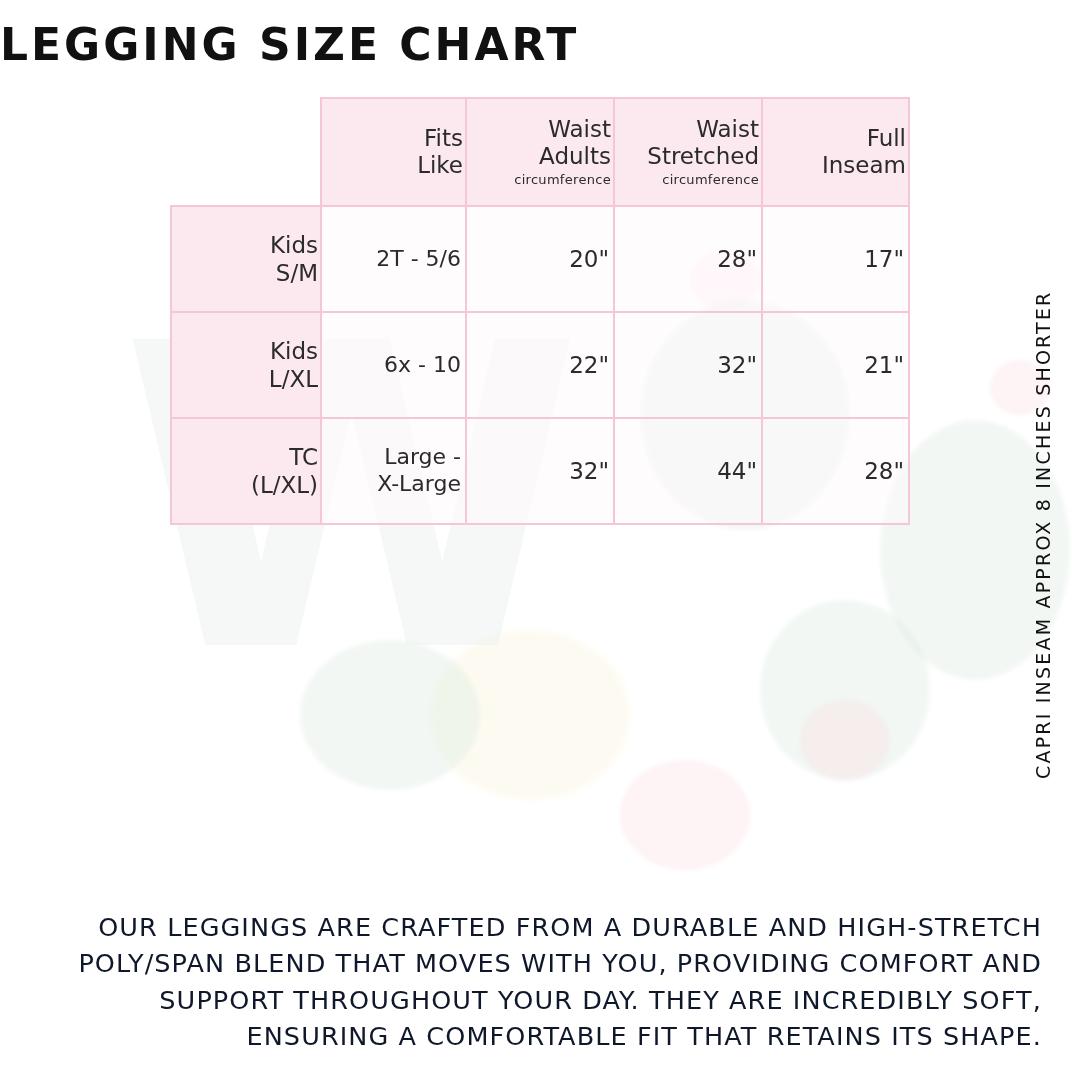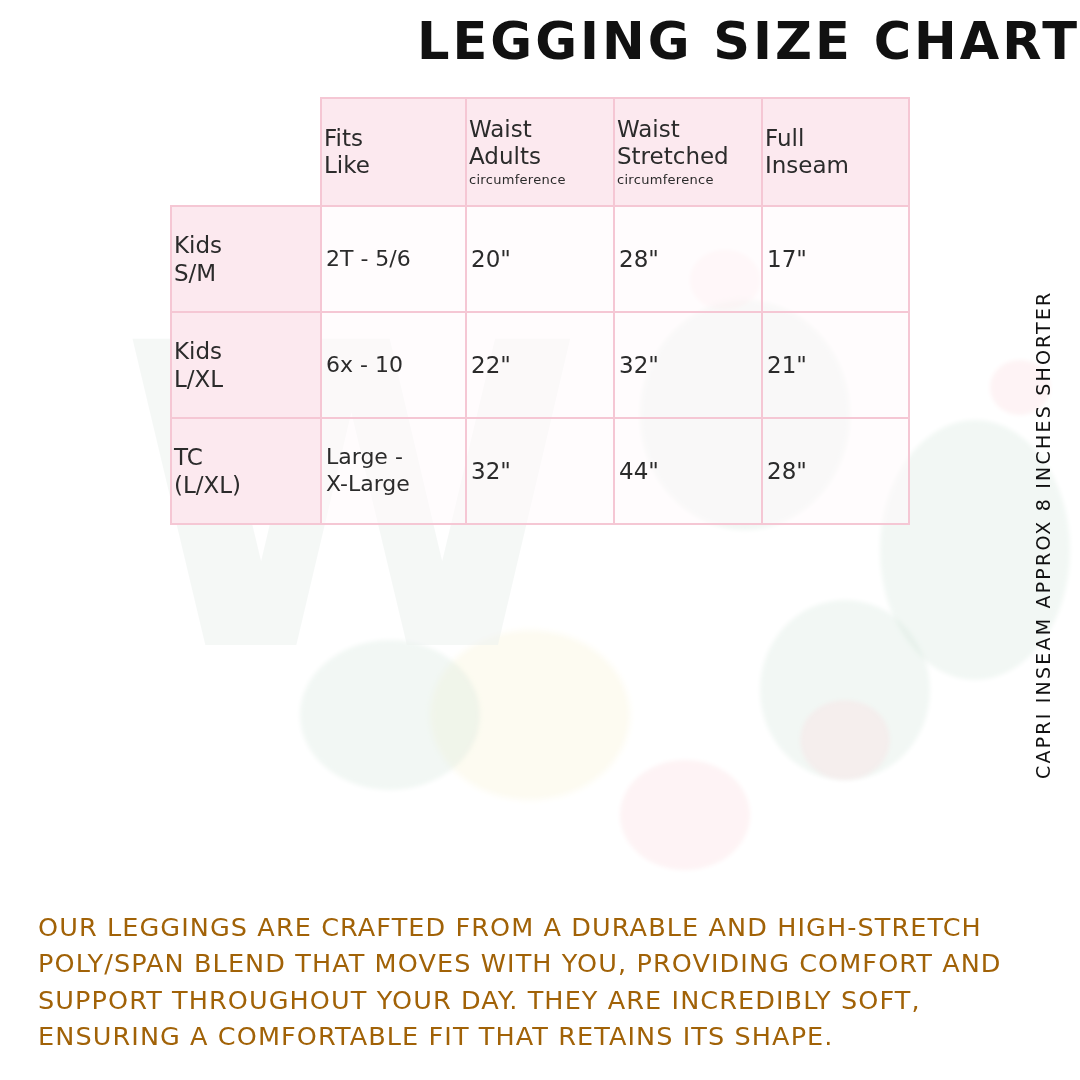--- a/index.html
+++ b/index.html
@@ -49,46 +49,46 @@
   }
   .veil {
     position: absolute;
     inset: 0;
     background: rgba(255,255,255,0.55);
   }
 
   
   .title {
     position: absolute;
-    top: 12px;
+    top: 19px;
     left: 0;
     width: 100%;
-    text-align: right;
+    text-align: left;
     font-family: "DejaVu Sans", sans-serif;
     font-weight: 700;
-    font-size: 51px;
+    font-size: 44px;
     letter-spacing: 3px;
     color: #111111;
     z-index: 5;
   }
 
   
   .chart-wrap {
     position: absolute;
     top: 97px;
     left: 170px;
     z-index: 5;
   }
   table.size-chart {
     border-collapse: collapse;
     table-layout: fixed;
   }
   table.size-chart td, table.size-chart th {
     border: 2px solid #f5c7d4;
-    text-align: left;
+    text-align: right;
     vertical-align: middle;
     font-family: "DejaVu Sans", sans-serif;
     color: #2b2b2b;
   }
   .col-a { width: 150px; }
   .col-b { width: 145px; }
   .col-c { width: 148px; }
   .col-d { width: 148px; }
   .col-e { width: 147px; }
 
@@ -143,26 +143,26 @@
     color: #111;
     z-index: 6;
   }
 
   
   .footer {
     position: absolute;
     left: 0;
     bottom: 26px;
     width: 100%;
-    text-align: left;
+    text-align: right;
     font-family: "DejaVu Sans", sans-serif;
     font-size: 25.5px;
     letter-spacing: 1.1px;
     line-height: 1.42;
-    color: #a16207;
+    color: #0f172a;
     padding: 0 38px;
     box-sizing: border-box;
     z-index: 5;
   }
 </style>
 </head>
 <body>
 
 <div class="bg-art">
   <div class="blob-green" style="left:640px; top:300px; width:210px; height:230px;"></div>

